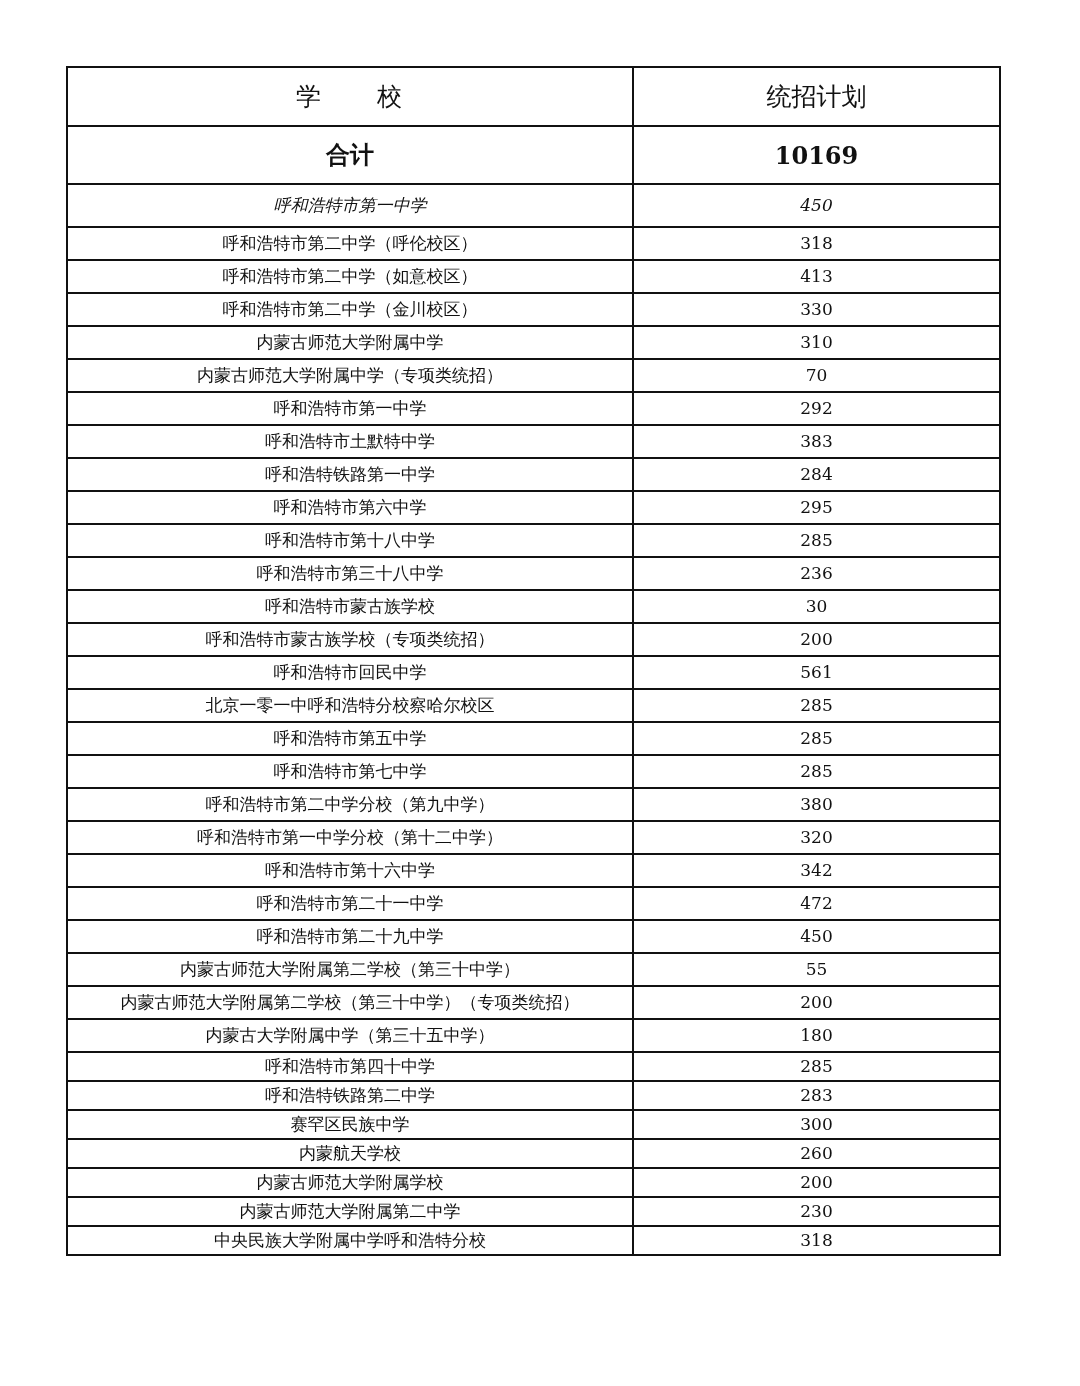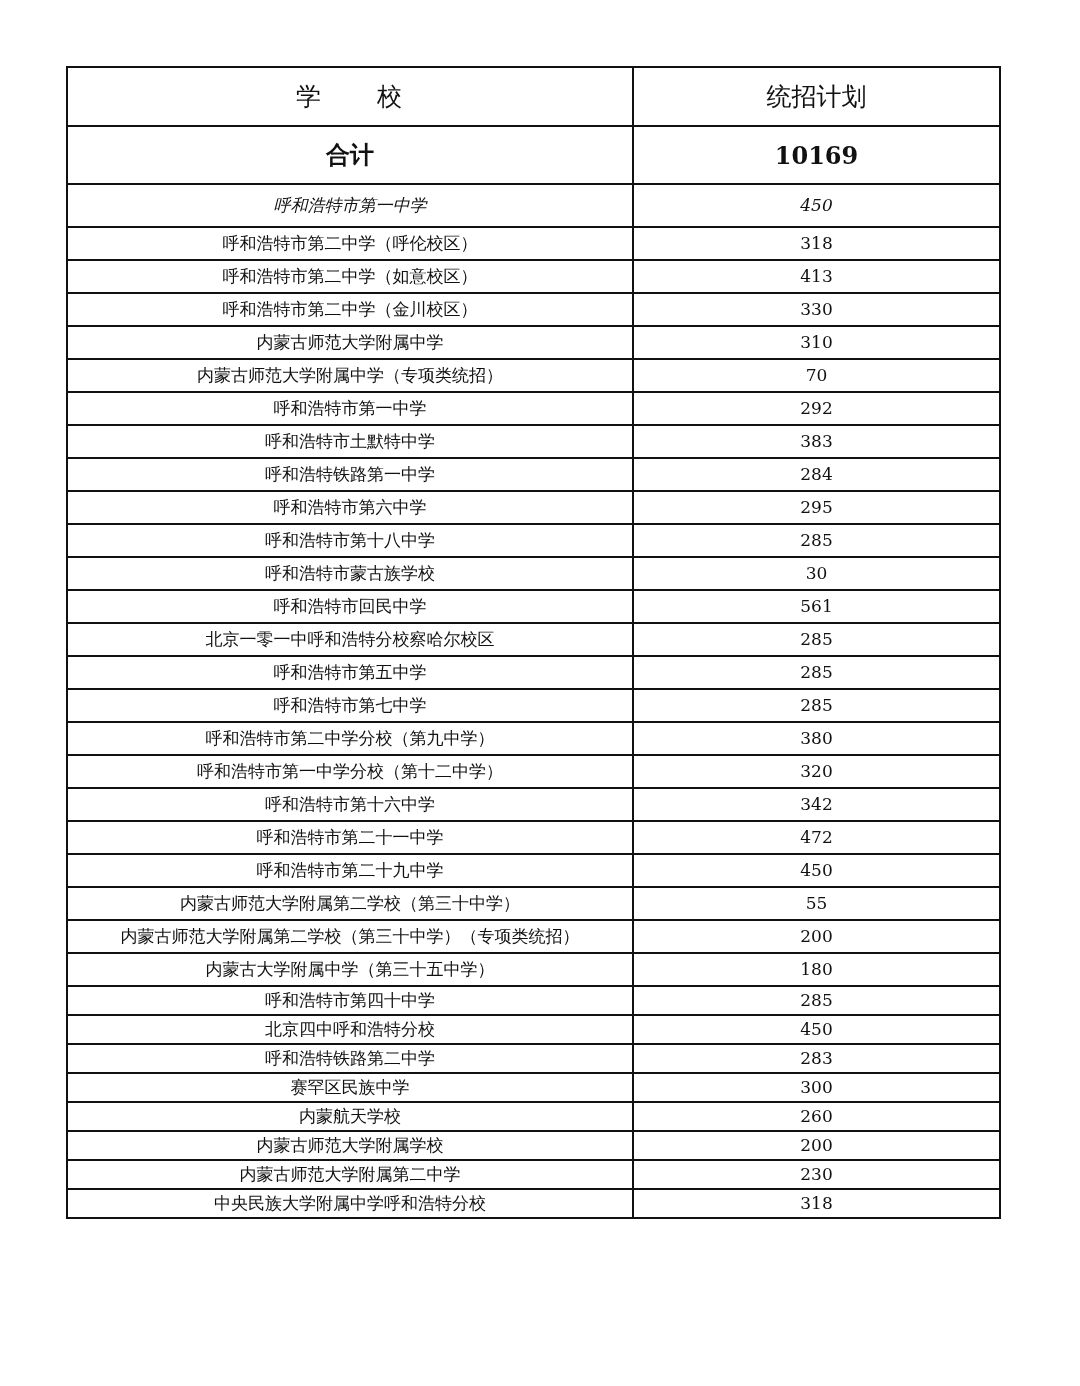--- a/index.html
+++ b/index.html
@@ -108,24 +108,32 @@
       </tr>
     <tr class="row row-md">
         <td>呼和浩特市第六中学</td>
         <td>295</td>
       </tr>
     <tr class="row row-md">
         <td>呼和浩特市第十八中学</td>
         <td>285</td>
       </tr>
     <tr class="row row-md">
+        <td>呼和浩特市第三十八中学</td>
+        <td>236</td>
+      </tr>
+    <tr class="row row-md">
         <td>呼和浩特市蒙古族学校</td>
         <td>30</td>
       </tr>
     <tr class="row row-md">
+        <td>呼和浩特市蒙古族学校（专项类统招）</td>
+        <td>200</td>
+      </tr>
+    <tr class="row row-md">
         <td>呼和浩特市回民中学</td>
         <td>561</td>
       </tr>
     <tr class="row row-md">
         <td>北京一零一中呼和浩特分校察哈尔校区</td>
         <td>285</td>
       </tr>
     <tr class="row row-md">
         <td>呼和浩特市第五中学</td>
         <td>285</td>
@@ -162,24 +170,20 @@
         <td>内蒙古师范大学附属第二学校（第三十中学）（专项类统招）</td>
         <td>200</td>
       </tr>
     <tr class="row row-md">
         <td>内蒙古大学附属中学（第三十五中学）</td>
         <td>180</td>
       </tr>
     <tr class="row row-sm">
         <td>呼和浩特市第四十中学</td>
         <td>285</td>
-      </tr>
-    <tr class="row row-sm">
-        <td>北京四中呼和浩特分校</td>
-        <td>450</td>
       </tr>
     <tr class="row row-sm">
         <td>呼和浩特铁路第二中学</td>
         <td>283</td>
       </tr>
     <tr class="row row-sm">
         <td>赛罕区民族中学</td>
         <td>300</td>
       </tr>
     <tr class="row row-sm">

